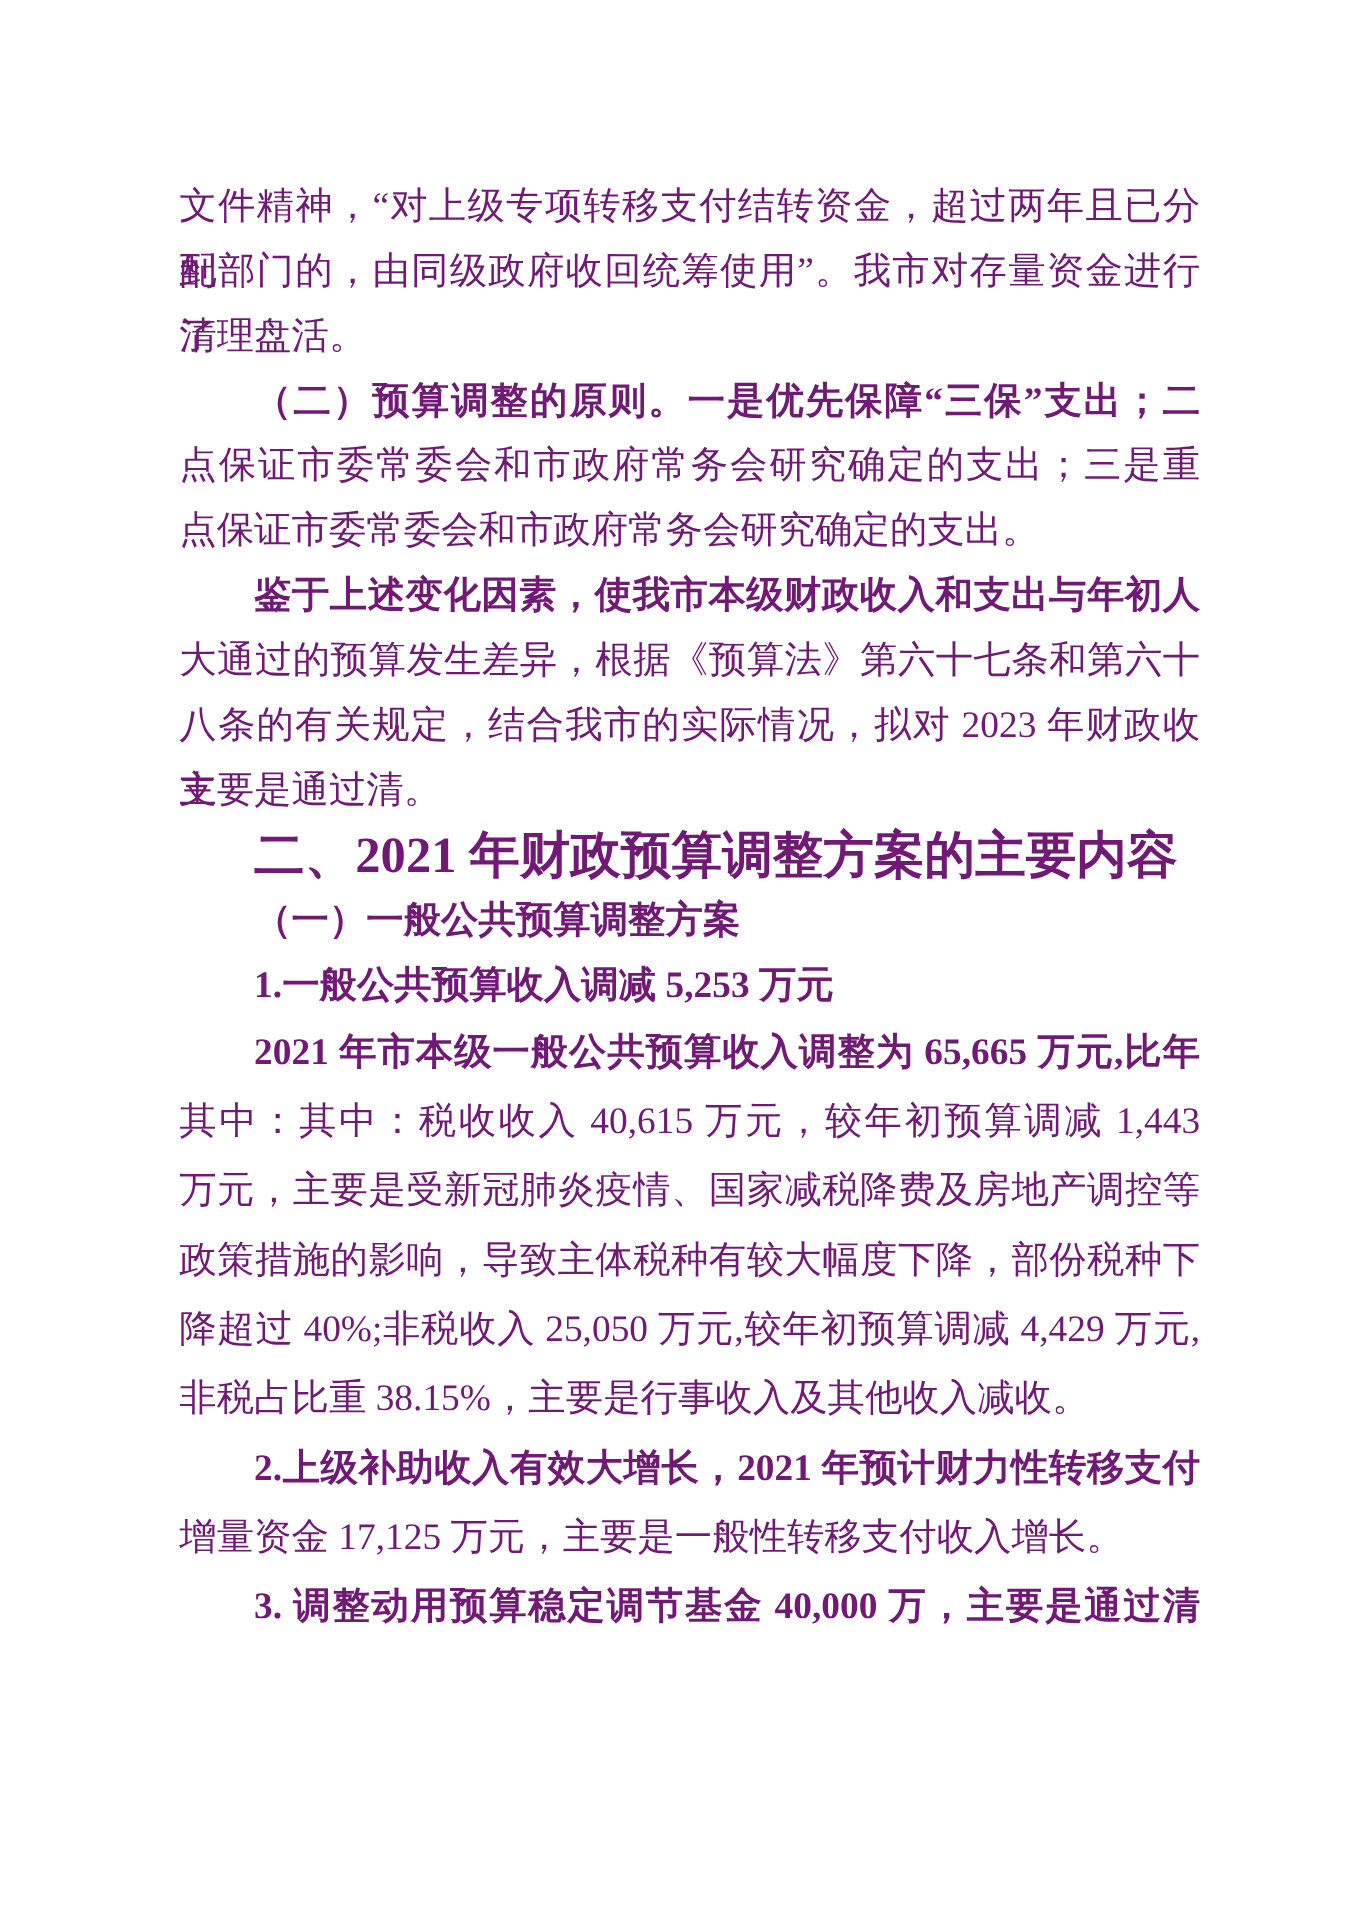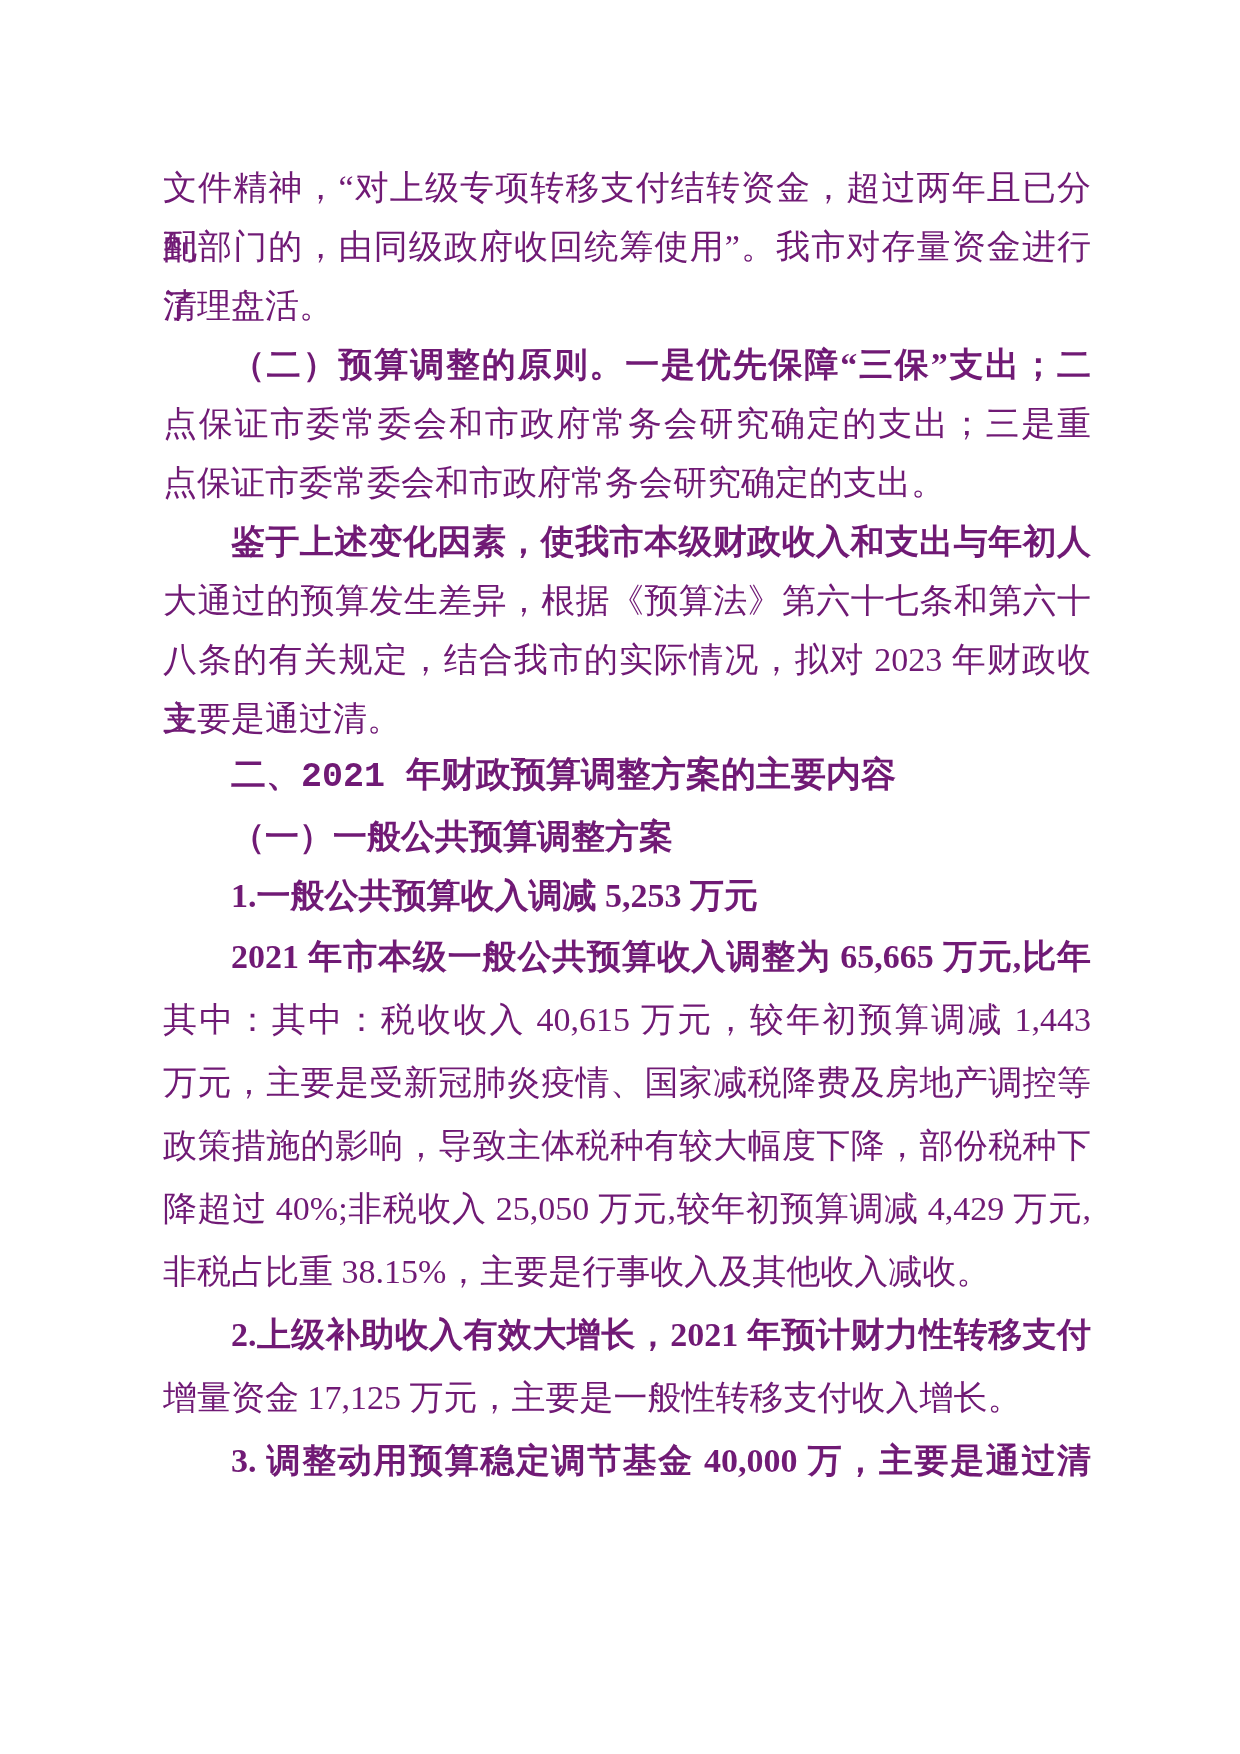--- a/index.html
+++ b/index.html
@@ -35,23 +35,23 @@
   }
   .line.fill {
     text-align: justify;
     text-align-last: justify;
   }
   .line.indent {
     text-indent: 68px;
     font-weight: bold;
   }
   .line.heading {
-    font-family: Liberation Mono, monospace;
+    font-family: Liberation Serif, serif;
     font-weight: 700;
-    font-size: 35px;
+    font-size: 46px;
   }
 </style>
 </head>
 <body>
 
 <div class="page">
   <div class="textblock">
       <div class="line fill">文件精神，“对上级专项转移支付结转资金，超过两年且已分配</div>
       <div class="line fill">到部门的，由同级政府收回统筹使用”。我市对存量资金进行了</div>
       <div class="line">清理盘活。</div>

